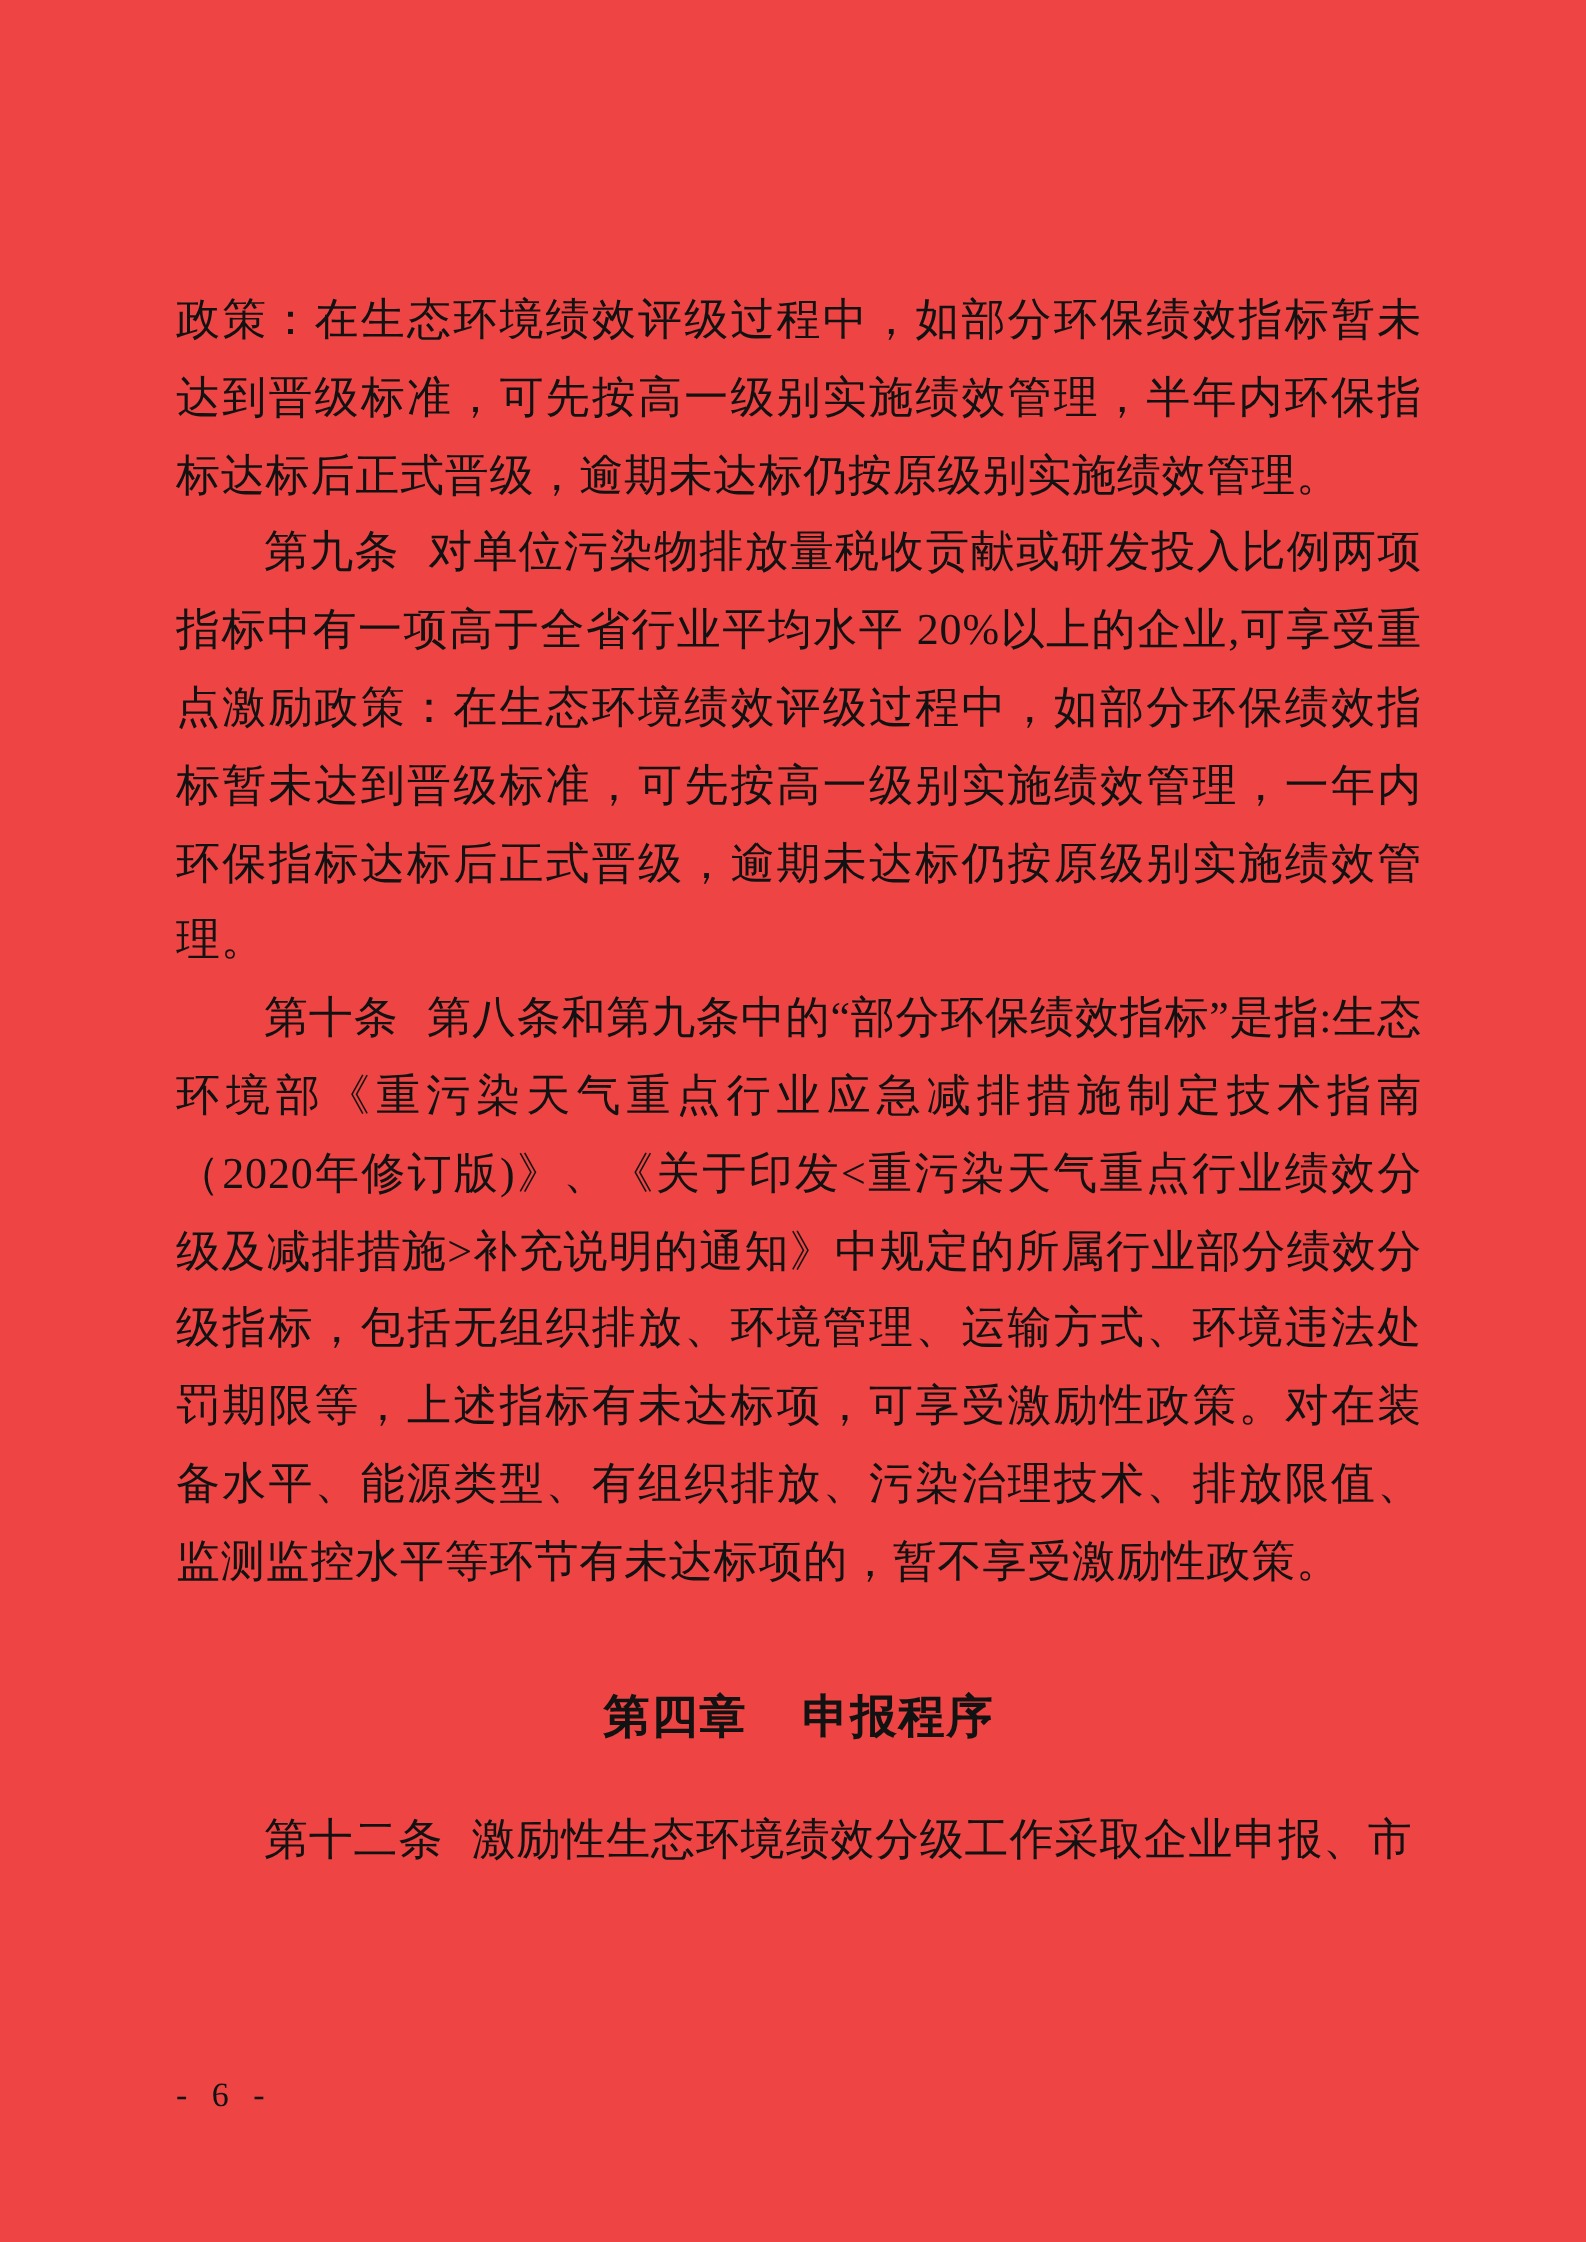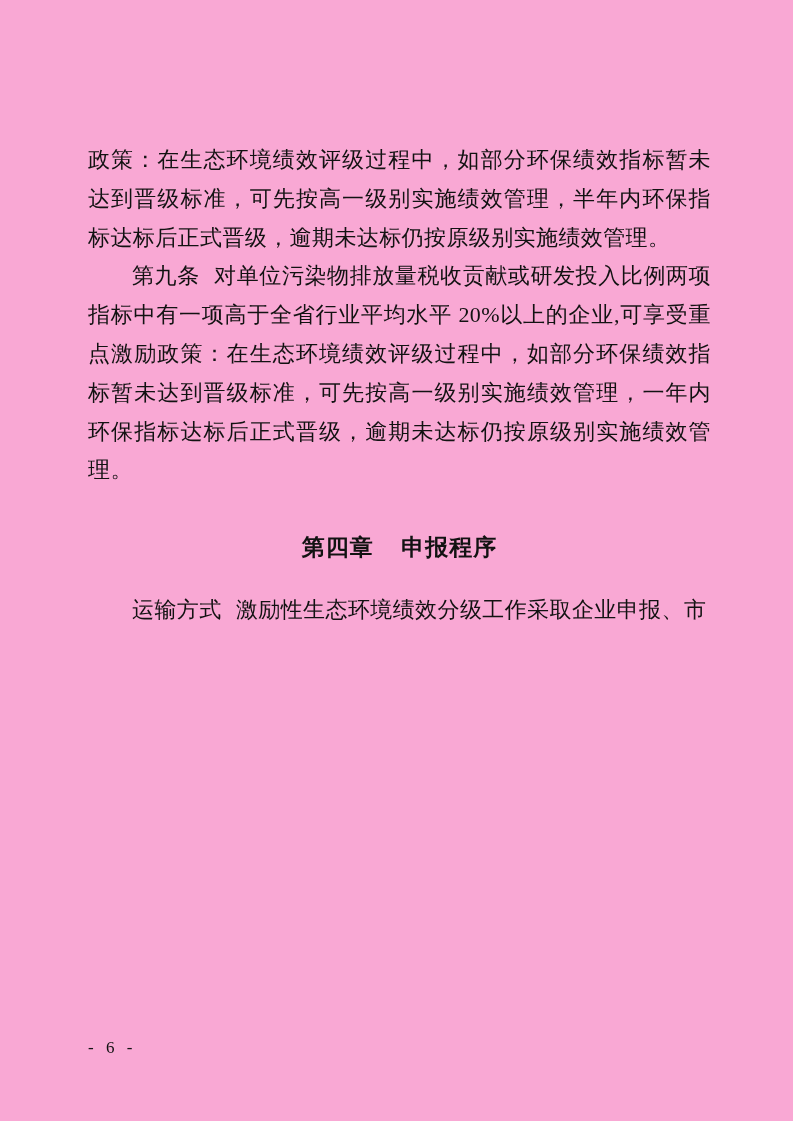--- a/index.html
+++ b/index.html
@@ -11,21 +11,21 @@
     width: 793px;
     height: 1121px;
     position: relative;
     font-family: "Liberation Serif", "DejaVu Serif", serif;
     color: #121212;
     overflow: hidden;
   }
   .page {
     position: absolute;
     inset: 0;
-    background: #f9a8d4;
+    background: #ef4444;
   }
   .content {
     position: absolute;
     left: 88px;
     top: 141px;
     width: 623px;
   }
   .para {
     margin: 0;
     font-size: 22px;
@@ -69,23 +69,24 @@
 <body>
 
 <div class="page">
 
   <div class="content">
 
     <p class="para">政策：在生态环境绩效评级过程中，如部分环保绩效指标暂未达到晋级标准，可先按高一级别实施绩效管理，半年内环保指标达标后正式晋级，逾期未达标仍按原级别实施绩效管理。</p>
 
     <p class="para indent"><span class="leader">第九条</span><span>对单位污染物排放量税收贡献或研发投入比例两项指标中有一项高于全省行业平均水平 20%以上的企业,可享受重点激励政策：在生态环境绩效评级过程中，如部分环保绩效指标暂未达到晋级标准，可先按高一级别实施绩效管理，一年内环保指标达标后正式晋级，逾期未达标仍按原级别实施绩效管理。</span></p>
 
+    <p class="para indent"><span class="leader">第十条</span><span>第八条和第九条中的“部分环保绩效指标”是指:生态环境部《重污染天气重点行业应急减排措施制定技术指南（2020年修订版)》、《关于印发&lt;重污染天气重点行业绩效分级及减排措施&gt;补充说明的通知》中规定的所属行业部分绩效分级指标，包括无组织排放、环境管理、运输方式、环境违法处罚期限等，上述指标有未达标项，可享受激励性政策。对在装备水平、能源类型、有组织排放、污染治理技术、排放限值、监测监控水平等环节有未达标项的，暂不享受激励性政策。</span></p>
 
     <h2 class="chapter-heading"><span class="chapter-number-text">第四章</span><span class="chapter-title-text">申报程序</span></h2>
 
 
-    <p class="para indent"><span class="leader">运输方式</span><span>激励性生态环境绩效分级工作采取企业申报、市</span></p>
+    <p class="para indent"><span class="leader">第十二条</span><span>激励性生态环境绩效分级工作采取企业申报、市</span></p>
 
   </div>
 
   <div class="page-footer">- 6 -</div>
 
 </div>
 
 </body></html>

